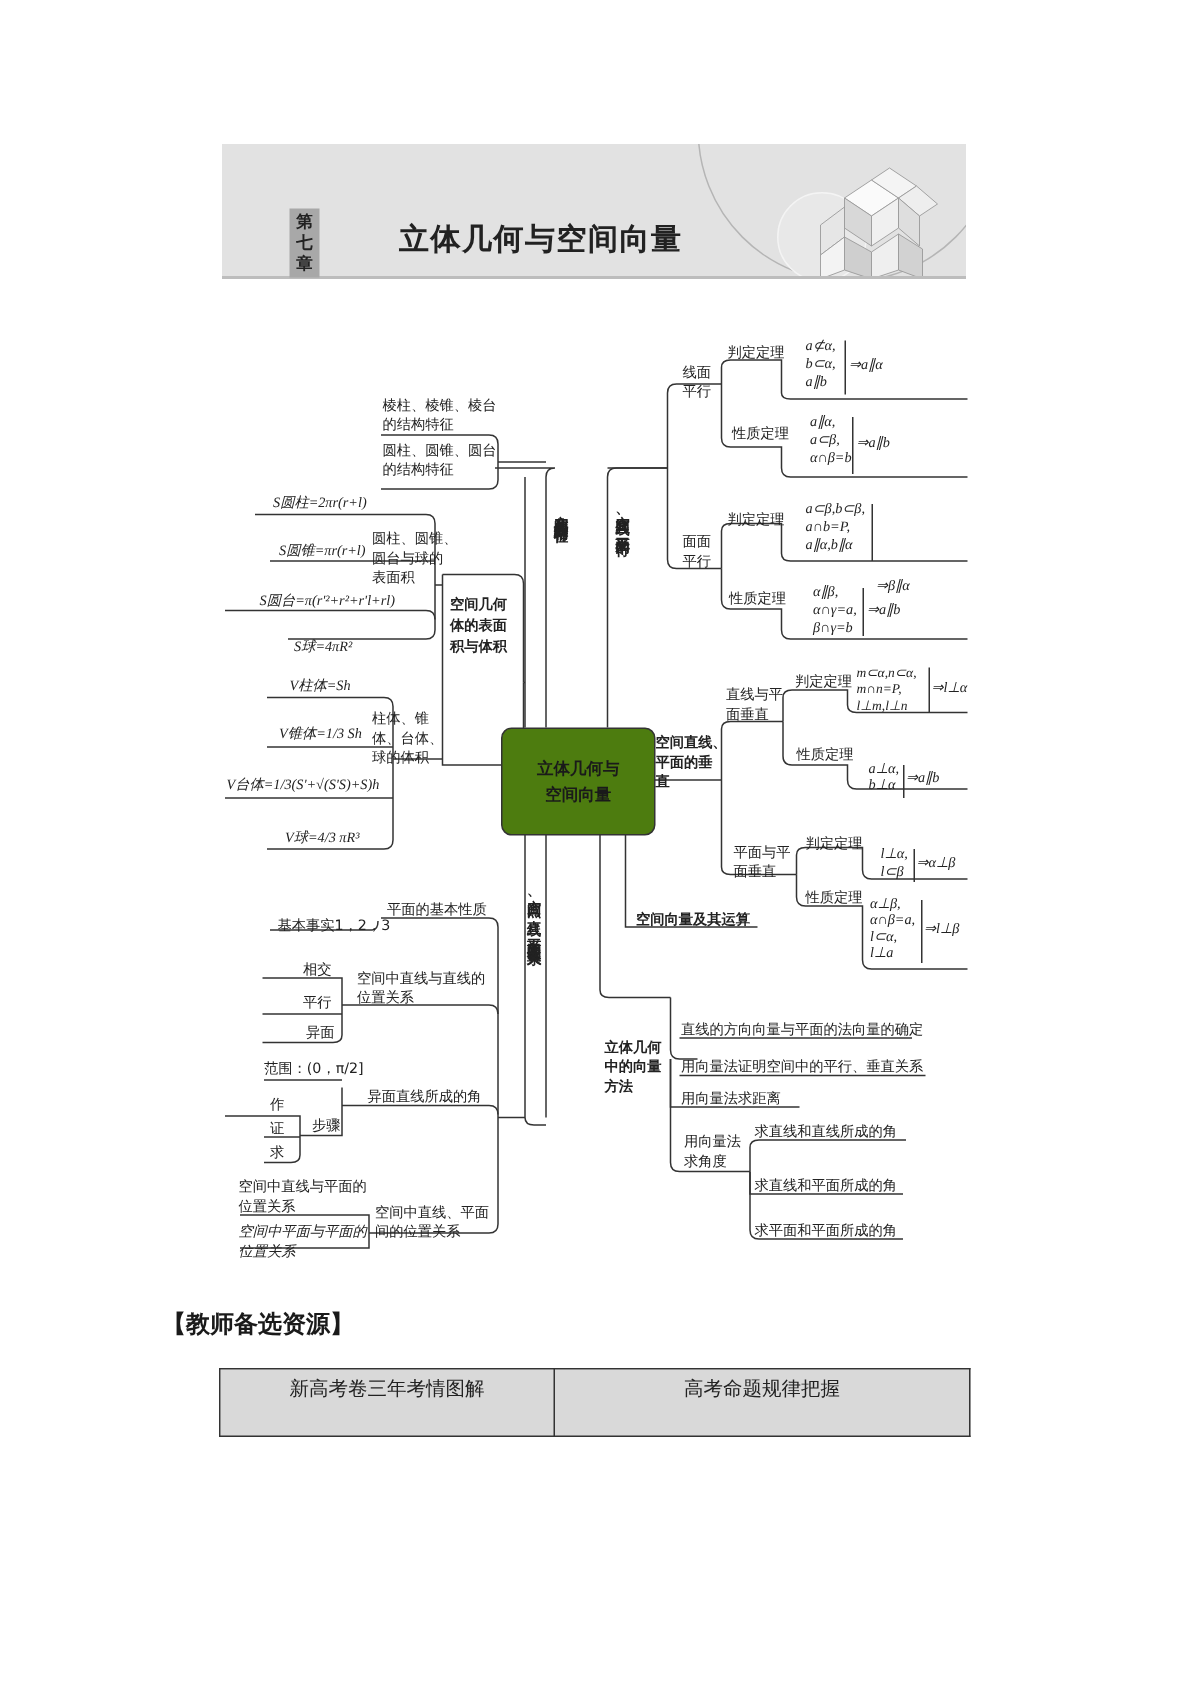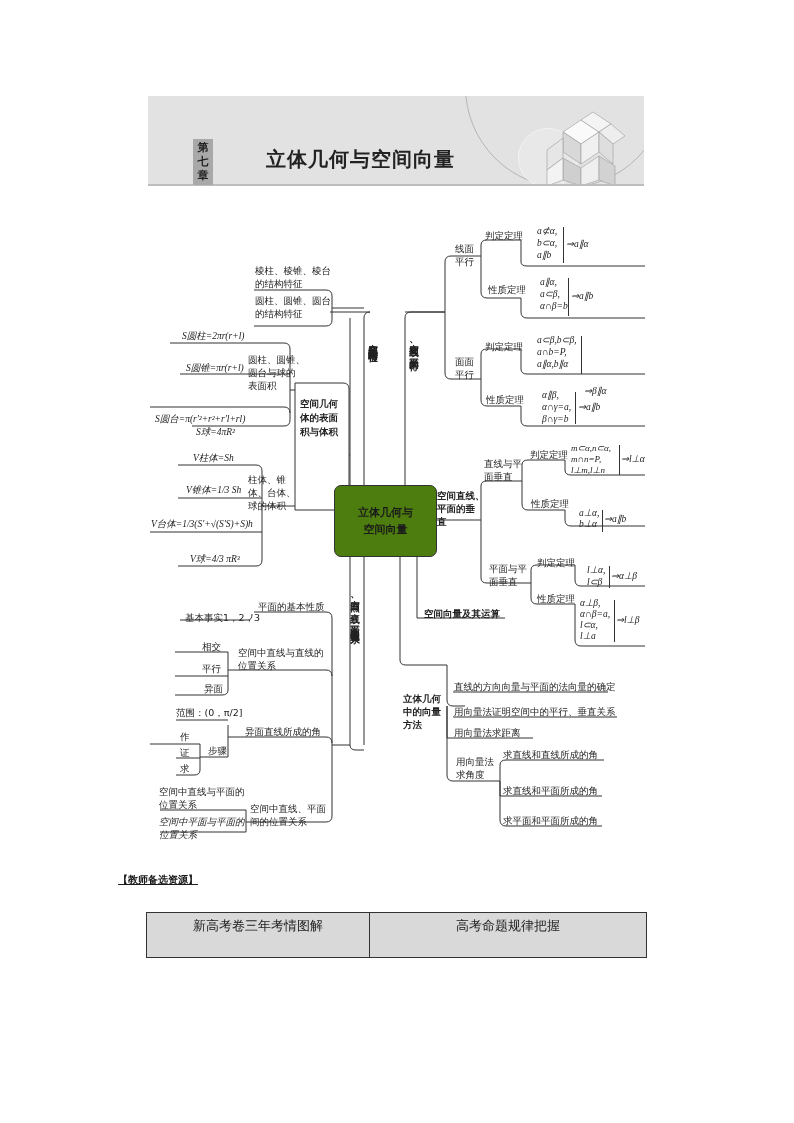--- a/index.html
+++ b/index.html
@@ -19,21 +19,21 @@
   .t { position: absolute; font-size: 9.5px; line-height: 13px; white-space: nowrap; color: #222; }
   .ts { font-family: "DejaVu Sans", sans-serif; }
   .bold { font-weight: bold; font-family: "DejaVu Sans", sans-serif; }
   .vert { writing-mode: vertical-rl; text-orientation: upright; font-family: "DejaVu Sans", sans-serif;
           font-weight: bold; font-size: 9.5px; letter-spacing: 1px; line-height: 12px; }
   .formula { font-style: italic; font-family: "Liberation Serif", serif; font-size: 9.5px; }
   .center-box { left: 334px; top: 485px; width: 101px; height: 70px; border: 1px solid #333; border-radius: 7px;
                 display: flex; flex-direction: column; align-items: center; justify-content: center;
                 font-family: "DejaVu Sans", sans-serif; font-size: 11px; line-height: 17px; font-weight: bold; background: #4d7c0f; }
   svg.lines { position: absolute; left: 0; top: 0; }
-  .section-title { left: 118px; top: 873px; font-family: "DejaVu Sans", sans-serif; font-size: 10px; font-weight: bold; text-decoration: underline; }
+  .section-title { left: 108px; top: 873px; font-family: "DejaVu Sans", sans-serif; font-size: 16px; font-weight: bold; }
   table.res { position: absolute; left: 146px; top: 912px; width: 501px; height: 46px; border-collapse: collapse; }
   table.res td { border: 1px solid #333; background: #d9d9d9; text-align: center; vertical-align: top; padding-top: 4px;
                  font-family: "DejaVu Sans", sans-serif; font-size: 13px; color: #222; }
 </style>
 </head>
 <body>
 
 <div class="abs banner">
   <div class="abs circle-big" style="left:317px;top:-110px;"></div>
   <div class="abs circle-small" style="left:370px;top:32px;"></div>
@@ -149,21 +149,21 @@
   <div>体的表面</div>
   <div>积与体积</div>
 </div>
 <div class="t ts" style="left:248px;top:353px;">
   <div>圆柱、圆锥、</div>
   <div>圆台与球的</div>
   <div>表面积</div>
 </div>
 <div class="t formula" style="left:182px;top:330px;">S圆柱=2πr(r+l)</div>
 <div class="t formula" style="left:186px;top:362px;">S圆锥=πr(r+l)</div>
-<div class="t formula" style="left:155px;top:395px;margin-top:18px;">S圆台=π(r'²+r²+r'l+rl)</div>
+<div class="t formula" style="left:173px;top:395px;">S圆台=π(r'²+r²+r'l+rl)</div>
 <div class="t formula" style="left:196px;top:426px;">S球=4πR²</div>
 
 <div class="t ts" style="left:248px;top:473px;">
   <div>柱体、锥</div>
   <div>体、台体、</div>
   <div>球的体积</div>
 </div>
 <div class="t formula" style="left:193px;top:452px;">V柱体=Sh</div>
 <div class="t formula" style="left:186px;top:484px;">V锥体=1/3 Sh</div>
 <div class="t formula" style="left:151px;top:518px;">V台体=1/3(S'+√(S'S)+S)h</div>

